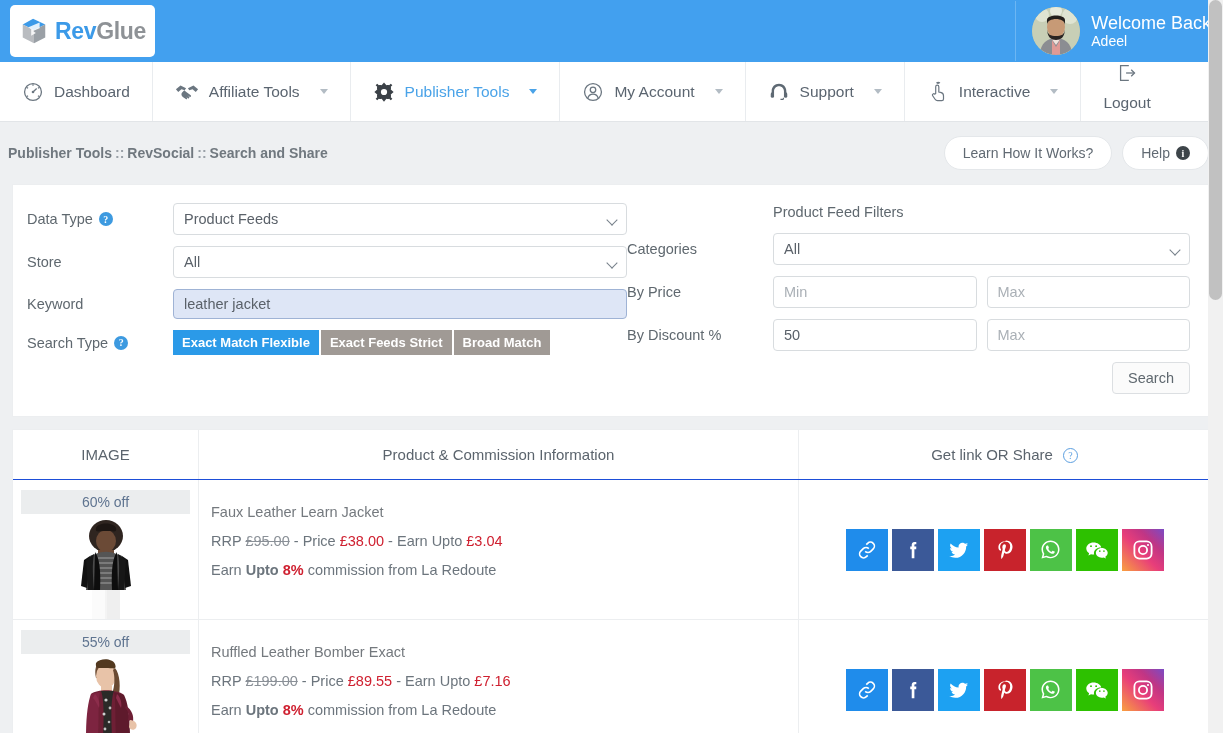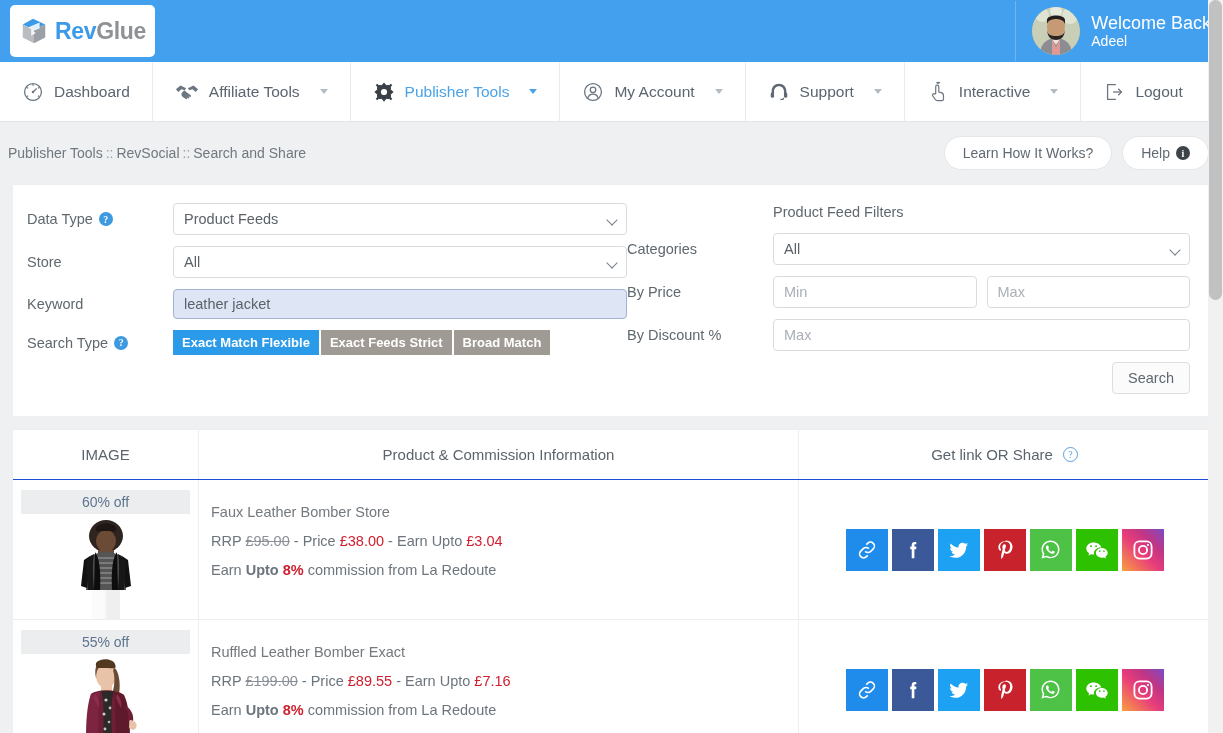--- a/index.html
+++ b/index.html
@@ -59,39 +59,39 @@
   }
   .nav-item {
     display: flex; align-items: center; gap: 10px;
     padding: 0 22px;
     border-right: 1px solid #e9ecef;
     color: #5b6570;
     font-size: 15.5px;
     cursor: pointer;
     white-space: nowrap;
   }
-  .nav-item:last-child { border-right: none; }
+  .nav-item:last-child { border-right: none; flex-direction: column; }
   .nav-item.active { color: #4aa3e8; }
   .nav-item .nic { display: flex; align-items: center; }
   .caret {
     width: 0; height: 0;
     border-left: 4.5px solid transparent;
     border-right: 4.5px solid transparent;
     border-top: 5px solid #b3bcc4;
     margin-left: 10px;
   }
   .nav-item.active .caret { border-top-color: #4aa3e8; }
 
   
   .crumbbar {
     height: 62px;
     display: flex; align-items: center; justify-content: space-between;
     padding: 0 14px 0 8px;
   }
-  .crumb { font-size: 14px; color: #70787f; }
+  .crumb { font-size: 14px; color: #70787f; font-weight: bold; }
   .crumb .sep { color: #9aa1a8; padding: 0 3px; }
   .crumb-actions { display: flex; gap: 10px; }
   .pill {
     background: #fff;
     border: 1px solid #e4e7ea;
     border-radius: 18px;
     height: 34px;
     padding: 0 18px;
     display: flex; align-items: center; gap: 6px;
     font-size: 14px; color: #616a73;
@@ -192,21 +192,21 @@
   
   .results { margin-top: 12px; }
   .thead { display: flex; border-bottom: 1px solid #1d4ed8; }
   .th {
     font-size: 15px; color: #5b646d;
     padding: 16px 0;
     text-align: center;
   }
   .th-image { width: 186px; flex: 0 0 186px; border-right: 1px solid #eceef0; }
   .th-info  { width: 600px; flex: 0 0 600px; border-right: 1px solid #eceef0; }
-  .th-share { flex: 1; display: flex; align-items: center; justify-content: center; gap: 10px; }
+  .th-share { flex: 1; display: flex; align-items: flex-end; justify-content: center; gap: 10px; }
   .qmark-o {
     width: 15px; height: 15px; border-radius: 50%;
     border: 1.3px solid #5c9fe0; color: #5c9fe0;
     font-size: 10px;
     display: flex; align-items: center; justify-content: center;
     font-family: "Liberation Serif", serif;
   }
 
   .trow { display: flex; border-bottom: 1px solid #eceef0; }
   .td-image {
@@ -482,20 +482,21 @@
         <input class="inp" placeholder="Min" style="">
         <input class="inp" placeholder="Max" style="">
       </div>
     </div>
 
     <div class="frow">
       <div class="flabel">
         <span>By Discount %</span>
       </div>
       <div class="dual">
+        <input class="inp" value="50" style="">
         <input class="inp" placeholder="Max" style="">
       </div>
     </div>
 
     <div class="searchrow">
       <button class="search-btn">Search</button>
     </div>
   </div>
 </div>
 
@@ -527,21 +528,21 @@
         <path d="M50 40 C56 37 64 37 70 40 L68 76 L52 76 Z" fill="#555555"></path>
         <path d="M52 44 h16 M52 49 h16 M52 54 h16 M52 59 h16 M52 64 h16 M52 69 h16" stroke="#888" stroke-width="1.6"></path>
         <path d="M49 38 C53 44 55 54 54 76 L48 76 Z" fill="#0d0d0d"></path>
         <path d="M71 38 C67 44 65 54 66 76 L72 76 Z" fill="#0d0d0d"></path>
         <rect x="46" y="76" width="28" height="29" fill="#f4f4f4"></rect>
         <rect x="46" y="76" width="13" height="29" fill="#fbfbfb"></rect>
         <rect x="61" y="76" width="13" height="29" fill="#efefef"></rect>
       </svg>
     </div>
     <div class="td-info">
-      <div class="pname">Faux Leather Bomber Store</div>
+      <div class="pname">Faux Leather Learn Jacket</div>
       <div>
         <span>RRP</span>
         <span class="strike">£95.00</span>
         -
         <span>Price</span>
         <span class="red">£38.00</span>
         -
         <span>Earn Upto</span>
         <span class="red">£3.04</span>
       </div>

